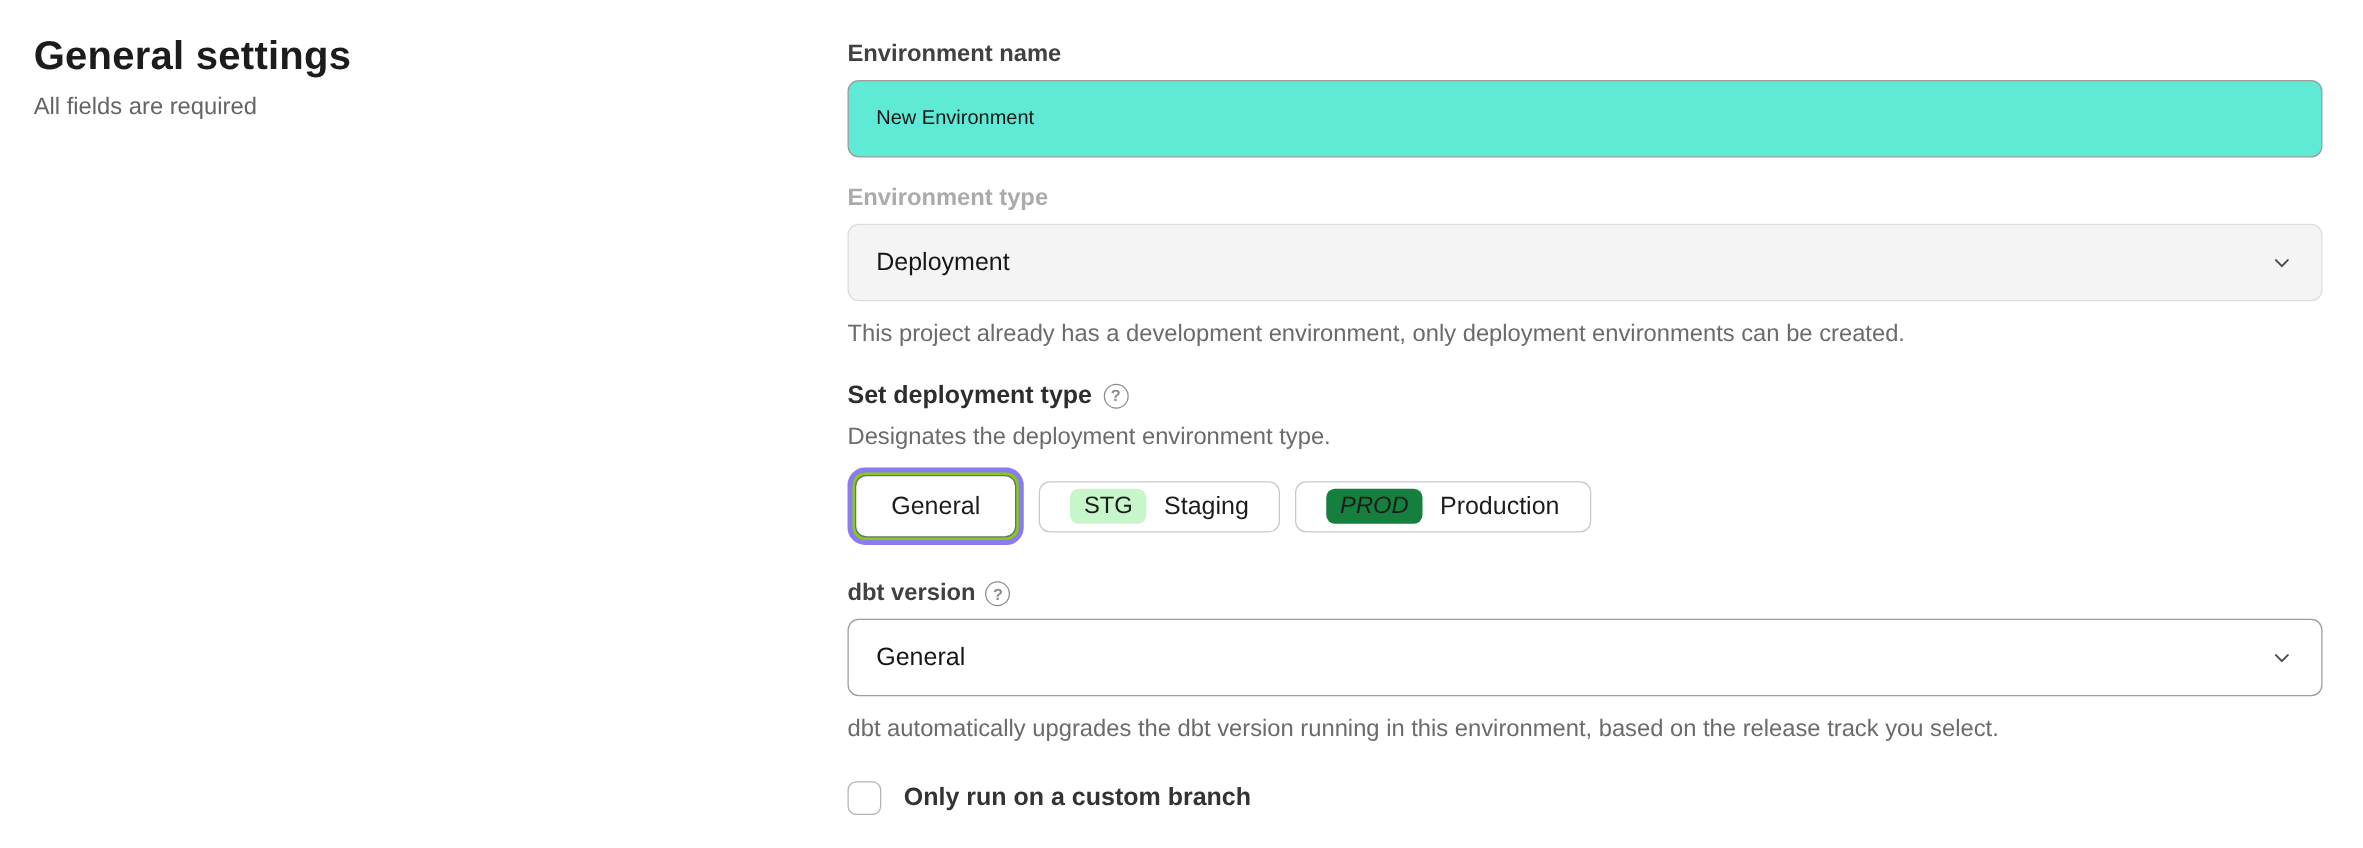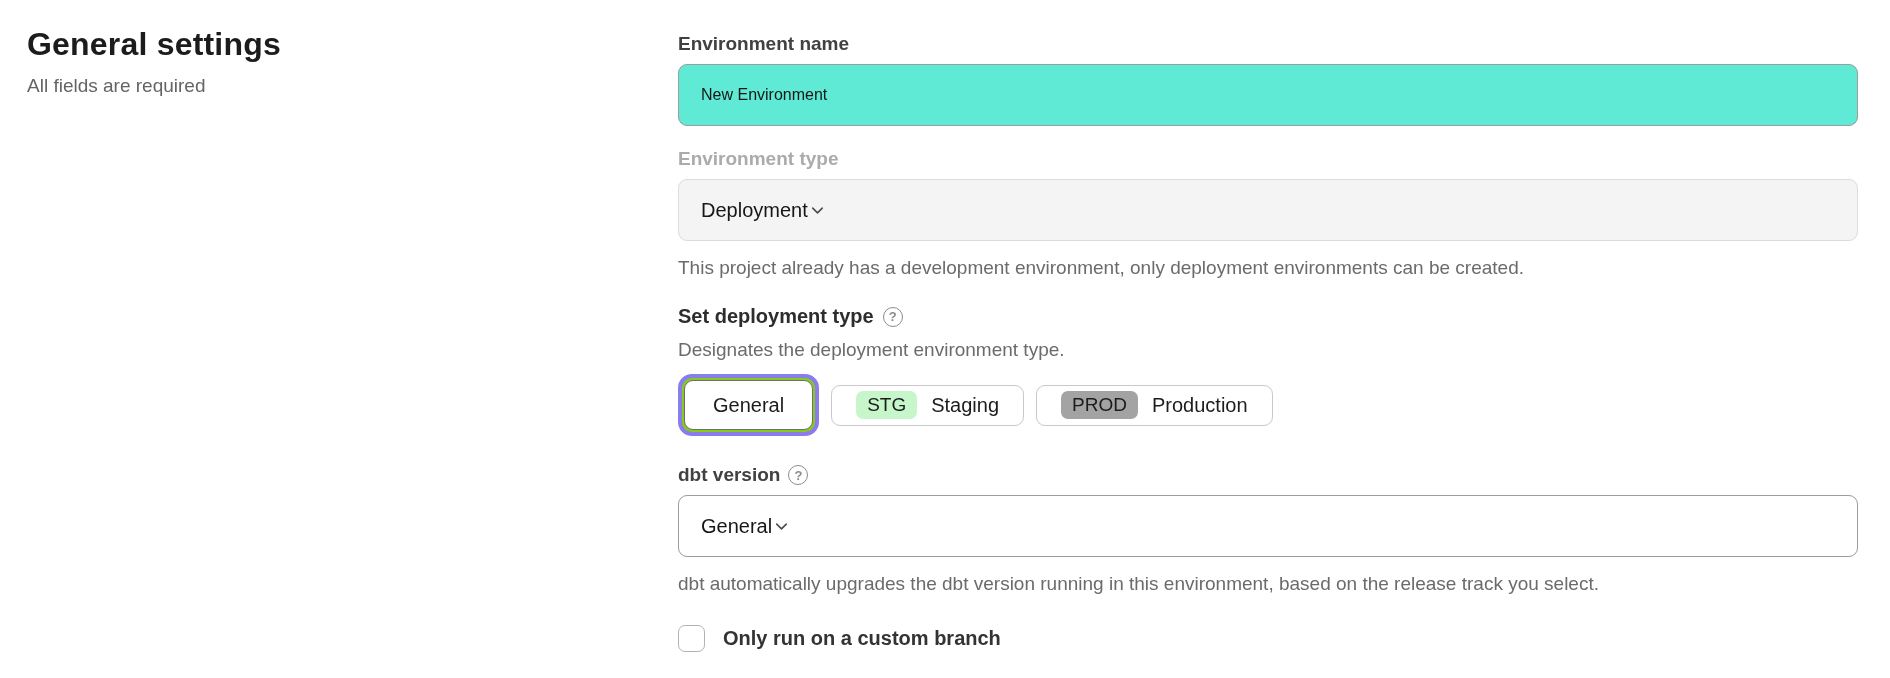--- a/index.html
+++ b/index.html
@@ -40,21 +40,21 @@
     width: 100%; height: 62px;
     border: 1px solid #9c9c9c; border-radius: 9px;
     padding: 0 22px; font-size: 16px; color: #161616;
     font-family: "Liberation Sans", sans-serif;
     background: #5eead4; outline: none;
   }
 
   .select {
     width: 100%; height: 62px;
     border-radius: 9px;
-    display: flex; align-items: center; justify-content: flex-start;
+    display: flex; align-items: center; justify-content: space-between;
     padding: 0 22px; font-size: 20px; color: #161616;
     cursor: pointer;
   }
   .select.disabled {
     background: #f4f4f5; border: 1px solid #dcdcdc; cursor: default;
     font-weight: 500;
   }
   .select.enabled { background: #ffffff; border: 1px solid #9c9c9c; }
   .select .chevron { display: flex; align-items: center; }
 
@@ -79,21 +79,21 @@
     border: 4px solid #8b7ced; border-radius: 14px; padding: 2px;
     display: inline-flex; background: #84cc16;
   }
   .type-btn.selected { border: 1px solid #6e6e6e; height: 50px; padding: 0 28px; }
 
   .env-badge {
     border-radius: 7px; padding: 3px 11px;
     font-size: 19px; font-weight: 500; color: #1c1c1c;
   }
   .env-badge.stg { background: #c6f6c9; }
-  .env-badge.prod { background: #a3a3a3; }
+  .env-badge.prod { background: #15803d; font-style: italic; }
 
   .checkbox-row { margin-top: 30px; display: flex; align-items: center; gap: 18px; }
   .checkbox {
     width: 27px; height: 27px; border: 1.5px solid #b3b3b3; border-radius: 7px;
     background: #ffffff; cursor: pointer; flex: 0 0 auto;
   }
   .checkbox-label { font-size: 20px; font-weight: 700; color: #333333; }
 </style>
 </head>
 <body>

